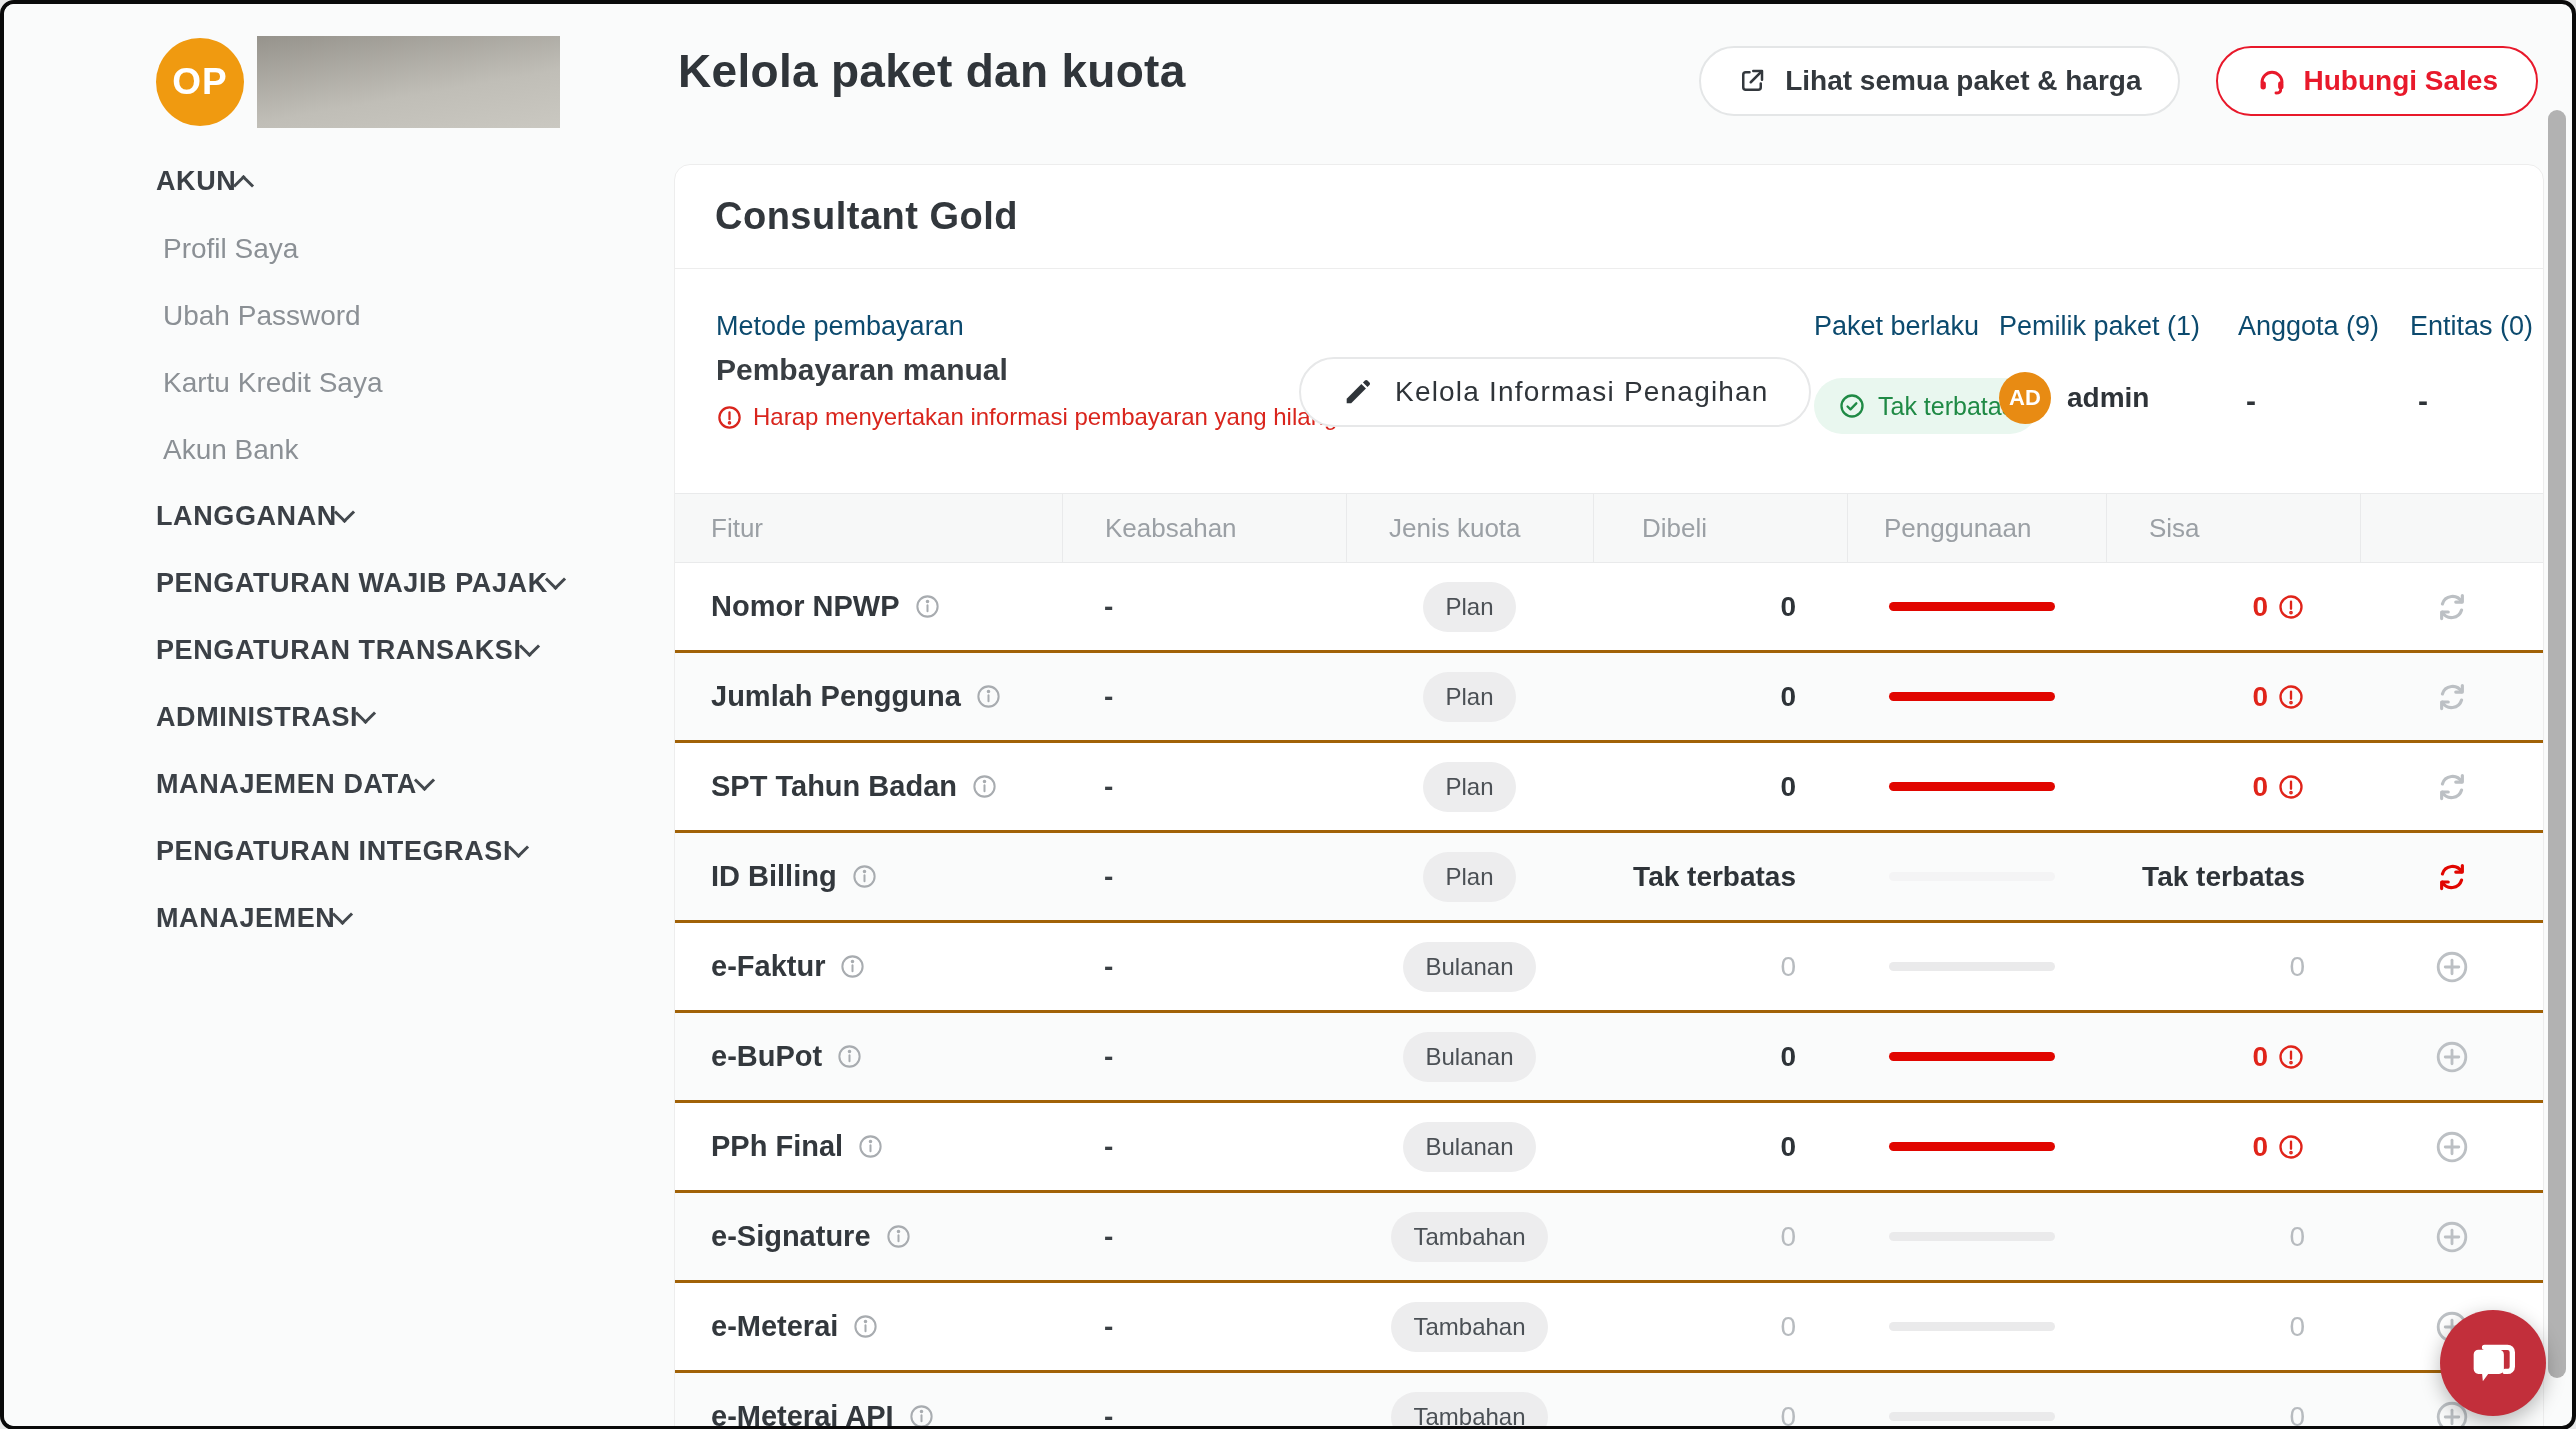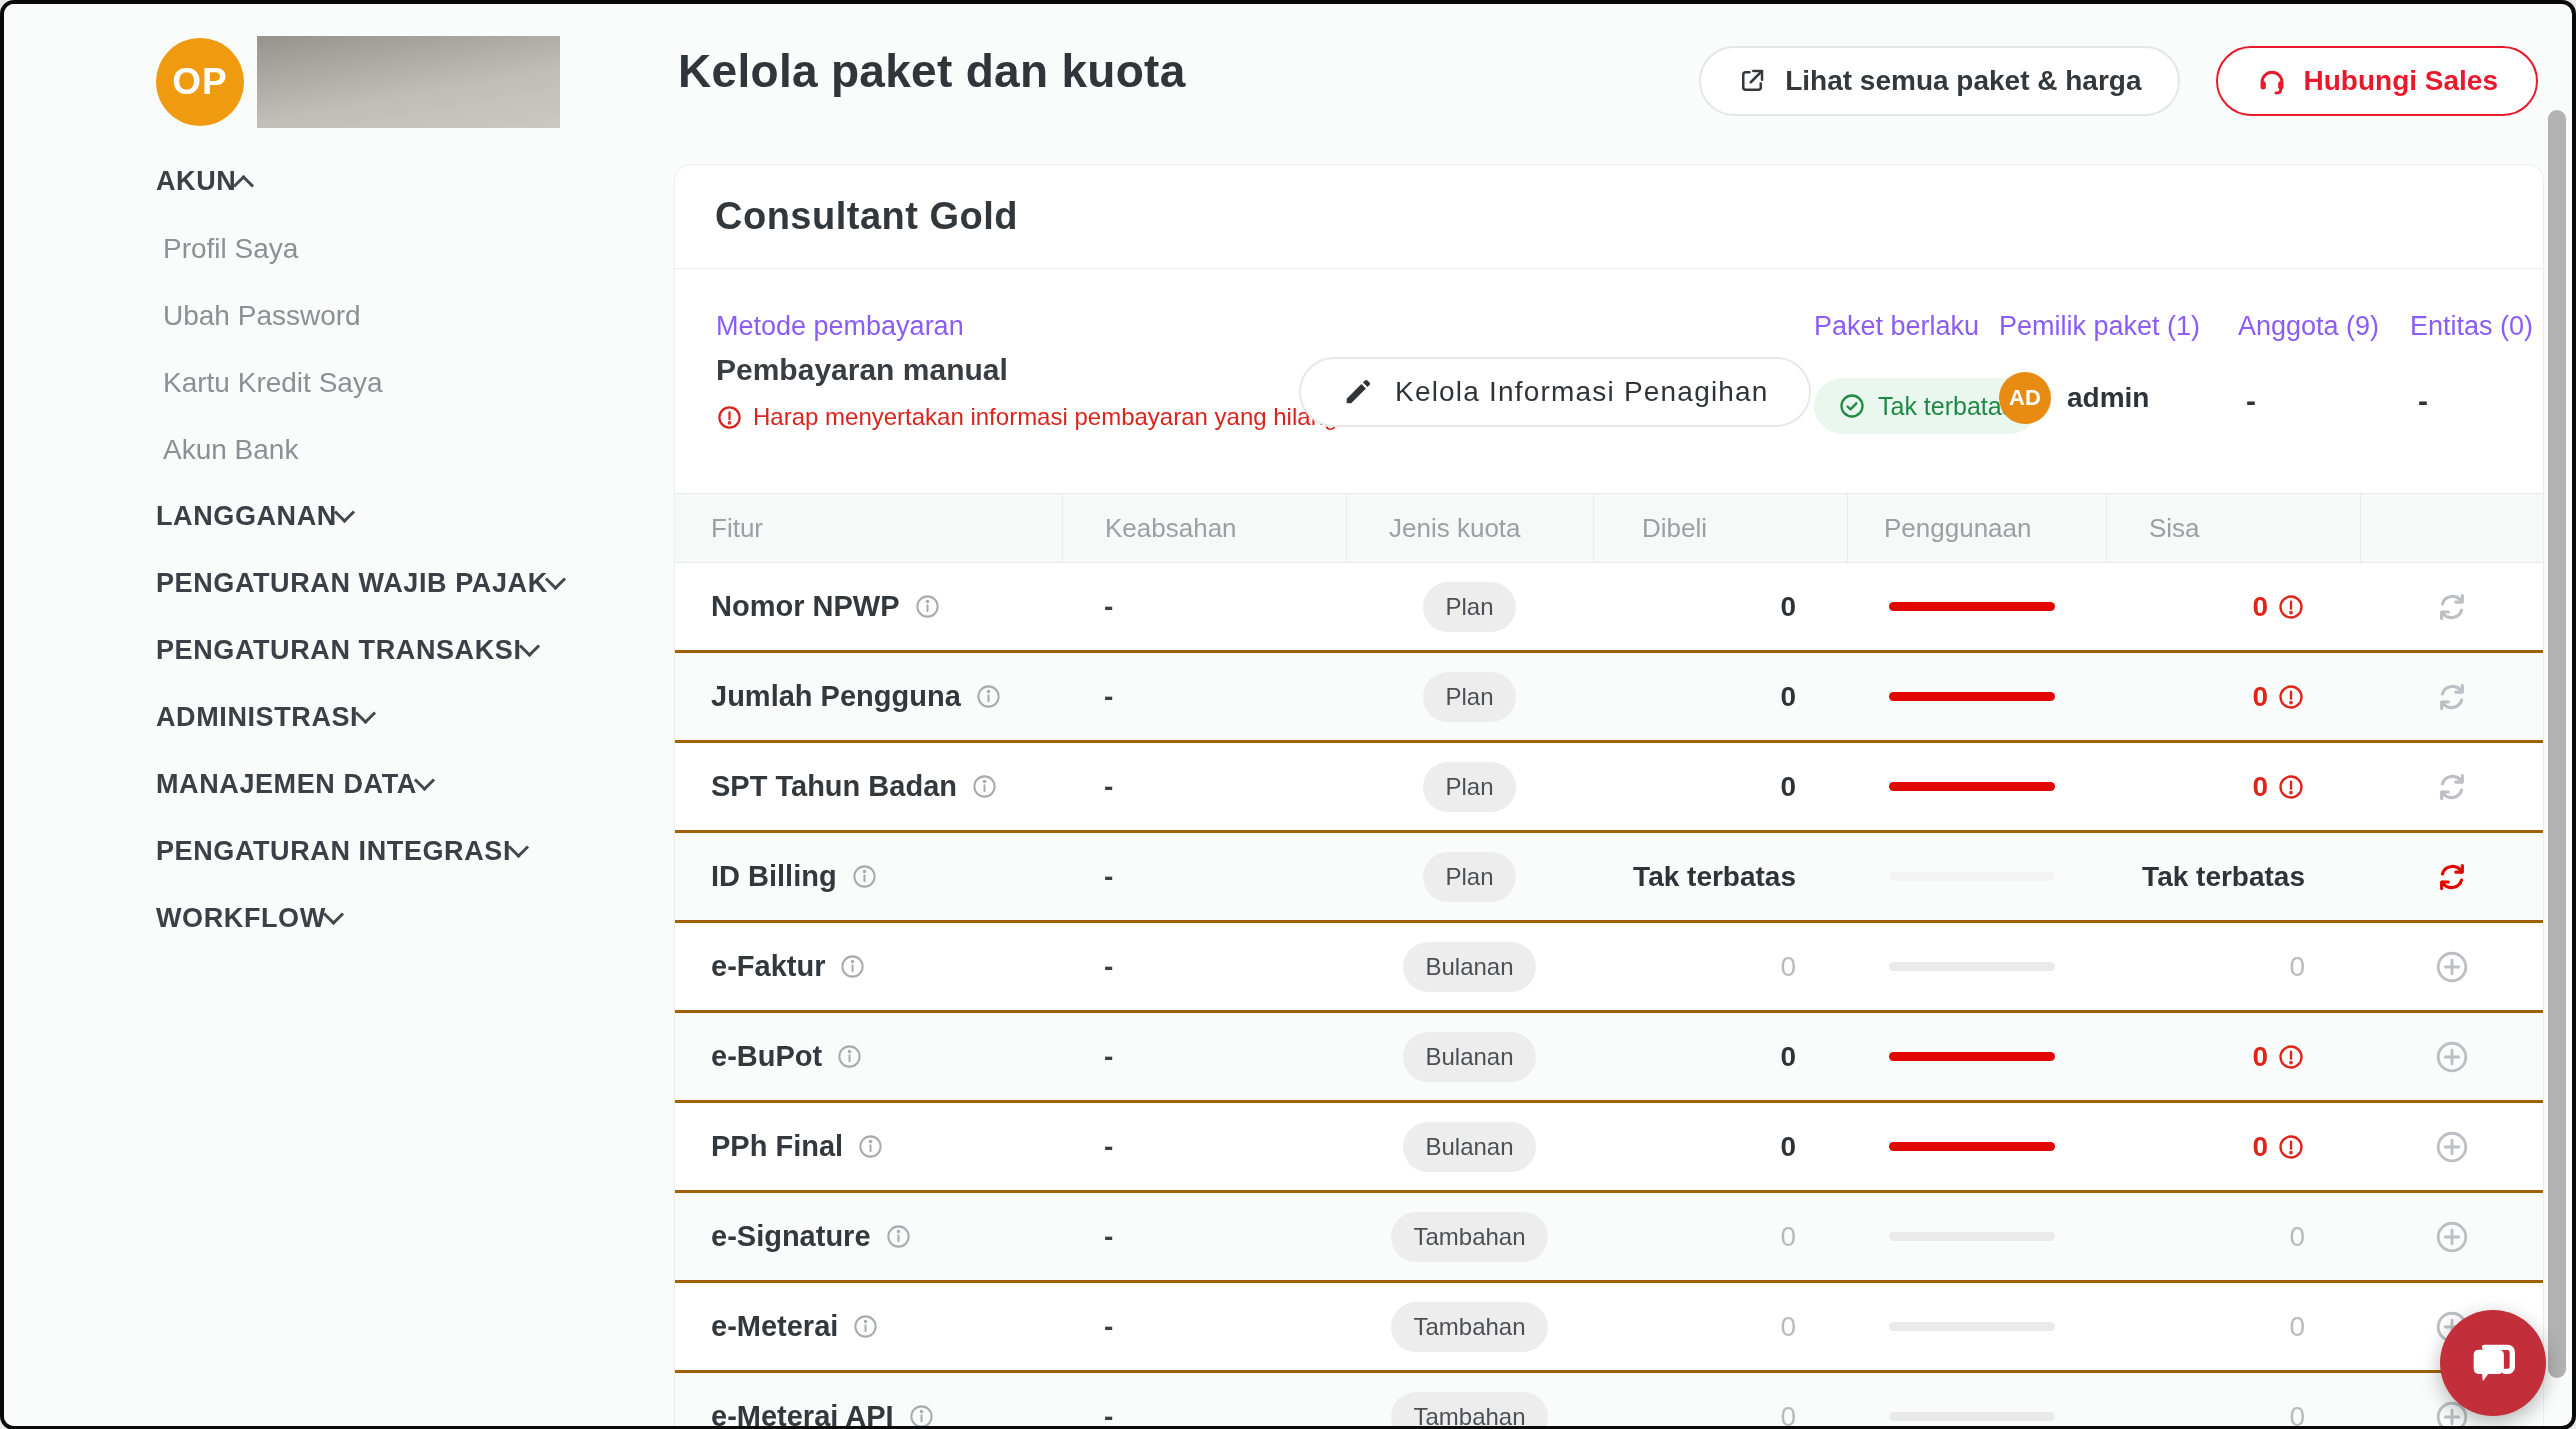--- a/index.html
+++ b/index.html
@@ -35,21 +35,21 @@
   .btn-light { border:2px solid #e4e6e7; padding:0 36px; gap:18px; font-size:28px; font-weight:600; color:#33383d; }
   .btn-red { border:2px solid #e8192b; padding:0 38px; gap:16px; font-size:28px; font-weight:700; color:#e8192b; }
 
   
   .card { position:absolute; left:670px; top:160px; width:1870px; height:1396px;
           background:#fff; border:1px solid #ededed; border-radius:16px; overflow:hidden; }
   .card-header { height:104px; border-bottom:1px solid #ededed; display:flex; align-items:center; padding-left:40px; }
   .card-header h2 { font-size:38px; font-weight:700; color:#32373c; letter-spacing:0.5px; }
 
   .payment-row { position:relative; height:224px; }
-  .pm-label, .stat-label { font-size:27px; color:#8b5cf6; }
+  .pm-label, .stat-label { font-size:27px; color:#0c4a6e; }
   .pm-label { position:absolute; left:41px; top:42px; }
   .pm-method { position:absolute; left:41px; top:84px; font-size:30px; font-weight:700; color:#383d42; }
   .pm-warning { position:absolute; left:41px; top:134px; display:flex; align-items:center; gap:10px;
                 font-size:24px; color:#d9251d; }
   .billing-btn { position:absolute; left:624px; top:88px; height:70px; padding:0 40px; gap:20px;
                  border:2px solid #e7e8e9; font-size:28px; font-weight:400; color:#2f3439; letter-spacing:1.2px; }
   .stat { position:absolute; top:42px; }
   .stat-1 { left:1139px; } .stat-2 { left:1324px; } .stat-3 { left:1563px; } .stat-4 { left:1735px; }
   .badge-green { margin-top:36px; display:inline-flex; align-items:center; gap:12px; height:56px;
                  padding:0 24px; background:#e9f7ef; border-radius:30px; color:#1f8a45; font-size:25px; }
@@ -158,21 +158,21 @@
     <span class="sec-label">MANAJEMEN DATA</span>
     <span class="chev down"></span>
   </div>
 
   <div class="menu-section">
     <span class="sec-label">PENGATURAN INTEGRASI</span>
     <span class="chev down"></span>
   </div>
 
   <div class="menu-section">
-    <span class="sec-label">WORKFLOW</span>
+    <span class="sec-label">MANAJEMEN</span>
     <span class="chev down"></span>
   </div>
 </nav>
   </aside>
 
   <h1 class="page-title">Kelola paket dan kuota</h1>
   <div class="header-actions">
     <button class="btn btn-light">
       <span style="display:flex;">
         <svg width="30" height="30" viewBox="0 0 24 24" fill="none" stroke="#33383d" stroke-width="2" stroke-linecap="round" stroke-linejoin="round">

